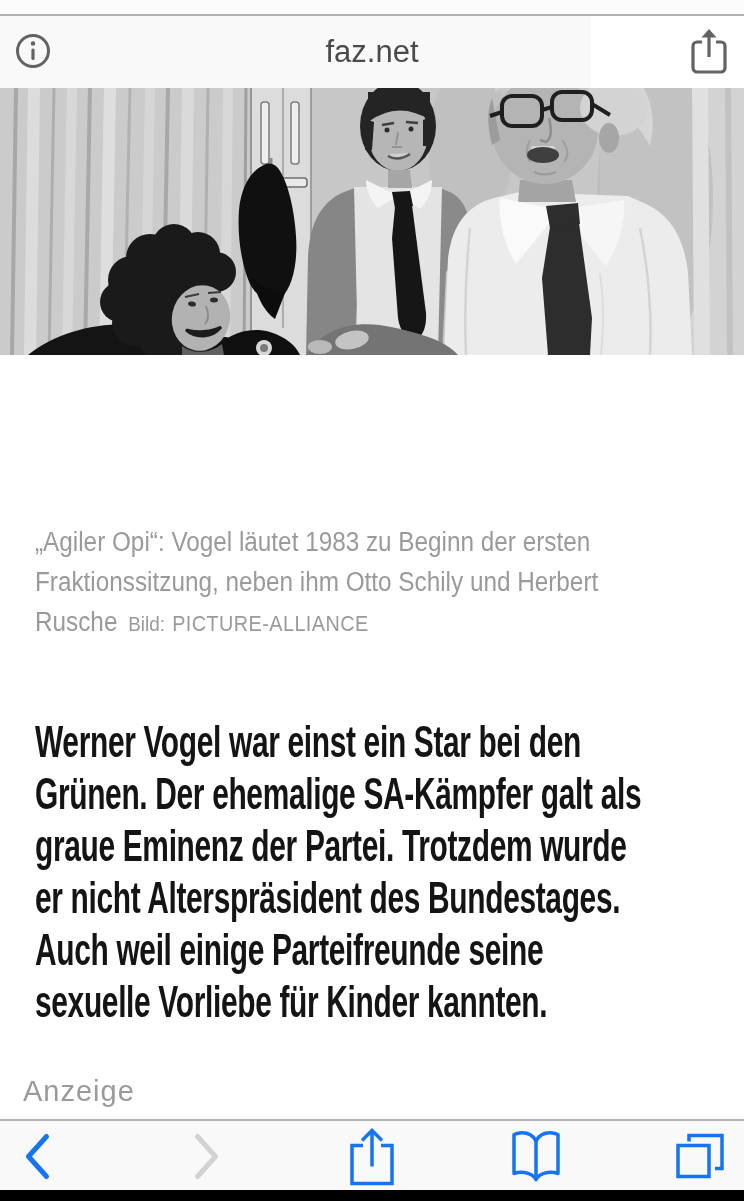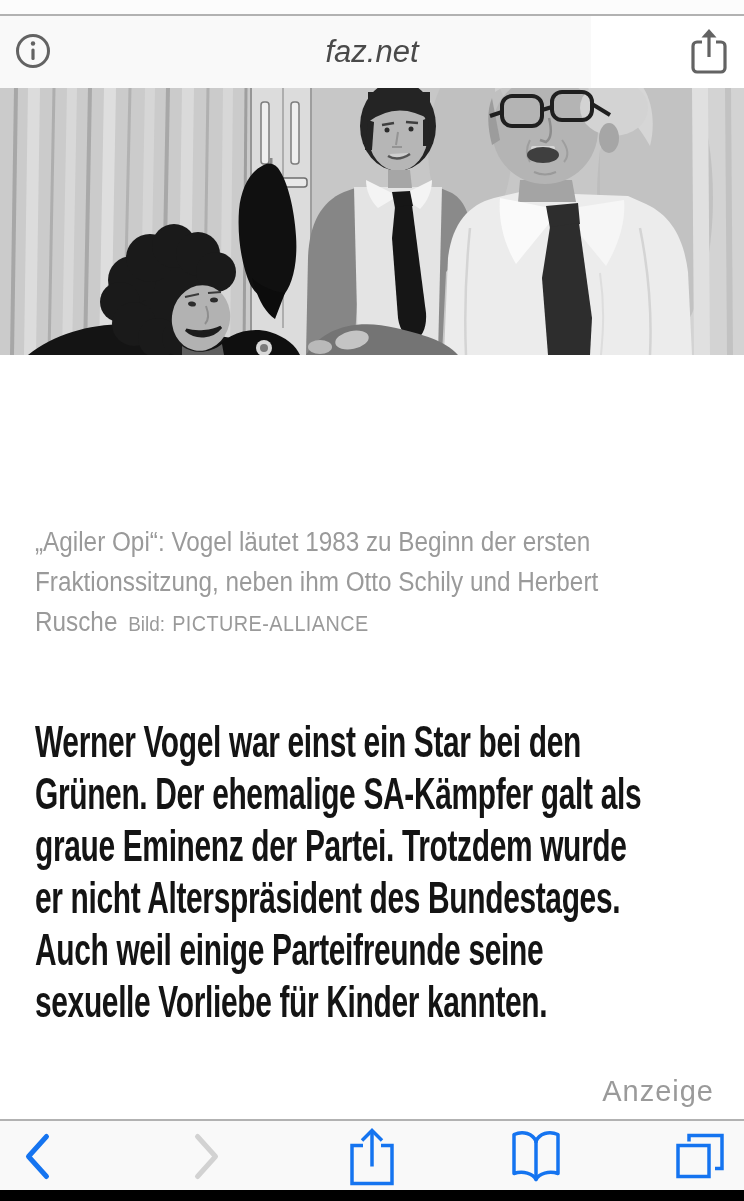--- a/index.html
+++ b/index.html
@@ -7,21 +7,21 @@
     width:744px;height:1201px;position:relative;overflow:hidden;
     background:#ffffff;
     font-family:"Liberation Sans","DejaVu Sans",sans-serif;
     -webkit-font-smoothing:antialiased;
   }
   .abs{position:absolute;}
 
   
   .statusbar{top:0;left:0;width:744px;height:14px;background:var(--status-bg);}
   .status-hairline{top:14px;left:0;width:744px;height:2px;background:var(--hairline);}
-  .urlbar{top:16px;left:0;width:591px;height:72px;background:var(--chrome-bg);font-style:italic;}
+  .urlbar{top:16px;left:0;width:591px;height:72px;background:var(--chrome-bg);}
   .urlbar .chrome-btn{position:absolute;top:0;height:72px;display:flex;align-items:center;justify-content:center;
     background:none;border:none;padding:0;color:var(--icon-gray);cursor:pointer;}
   .btn-pageinfo{left:10px;width:46px;}
   .btn-share-top{left:684px;width:50px;}
   .url-title{position:absolute;left:0;top:0;width:744px;height:72px;line-height:72px;text-align:center;
     font-size:31px;color:var(--title-color);cursor:pointer;}
 
   
   .photo{top:88px;left:0;width:744px;height:267px;}
   .photo svg{display:block;width:744px;height:267px;}
@@ -32,21 +32,21 @@
     white-space:pre;transform:scaleX(0.90);transform-origin:0 0;}
   .credit-label{font-size:21px;margin-left:12px;}
   .credit-source{font-size:22px;margin-left:8px;letter-spacing:0.5px;}
 
   
   .lead{top:716px;left:35px;width:1010px;margin:0;
     font-size:44px;line-height:52px;font-weight:bold;color:var(--text-black);
     letter-spacing:-0.5px;white-space:pre;transform:scaleX(0.68);transform-origin:0 0;}
 
   
-  .ad-label{top:1074px;left:4px;width:700px;margin:0;text-align:right;
+  .ad-label{top:1074px;left:13px;width:700px;margin:0;text-align:left;
     font-size:29px;line-height:34px;letter-spacing:1px;color:var(--caption-gray);padding-left:10px;}
 
   
   .toolbar-hairline{top:1119px;left:0;width:744px;height:2px;background:var(--hairline);}
   .toolbar{top:1121px;left:0;width:744px;height:69px;background:var(--chrome-bg);}
   .tb-btn{position:absolute;top:37px;transform:translate(-50%,-50%);
     background:none;border:none;padding:0;cursor:pointer;color:var(--accent-blue);
     display:flex;align-items:center;justify-content:center;}
   .tb-btn.disabled{color:var(--disabled-gray);}
   .tb-back{left:37px;}

